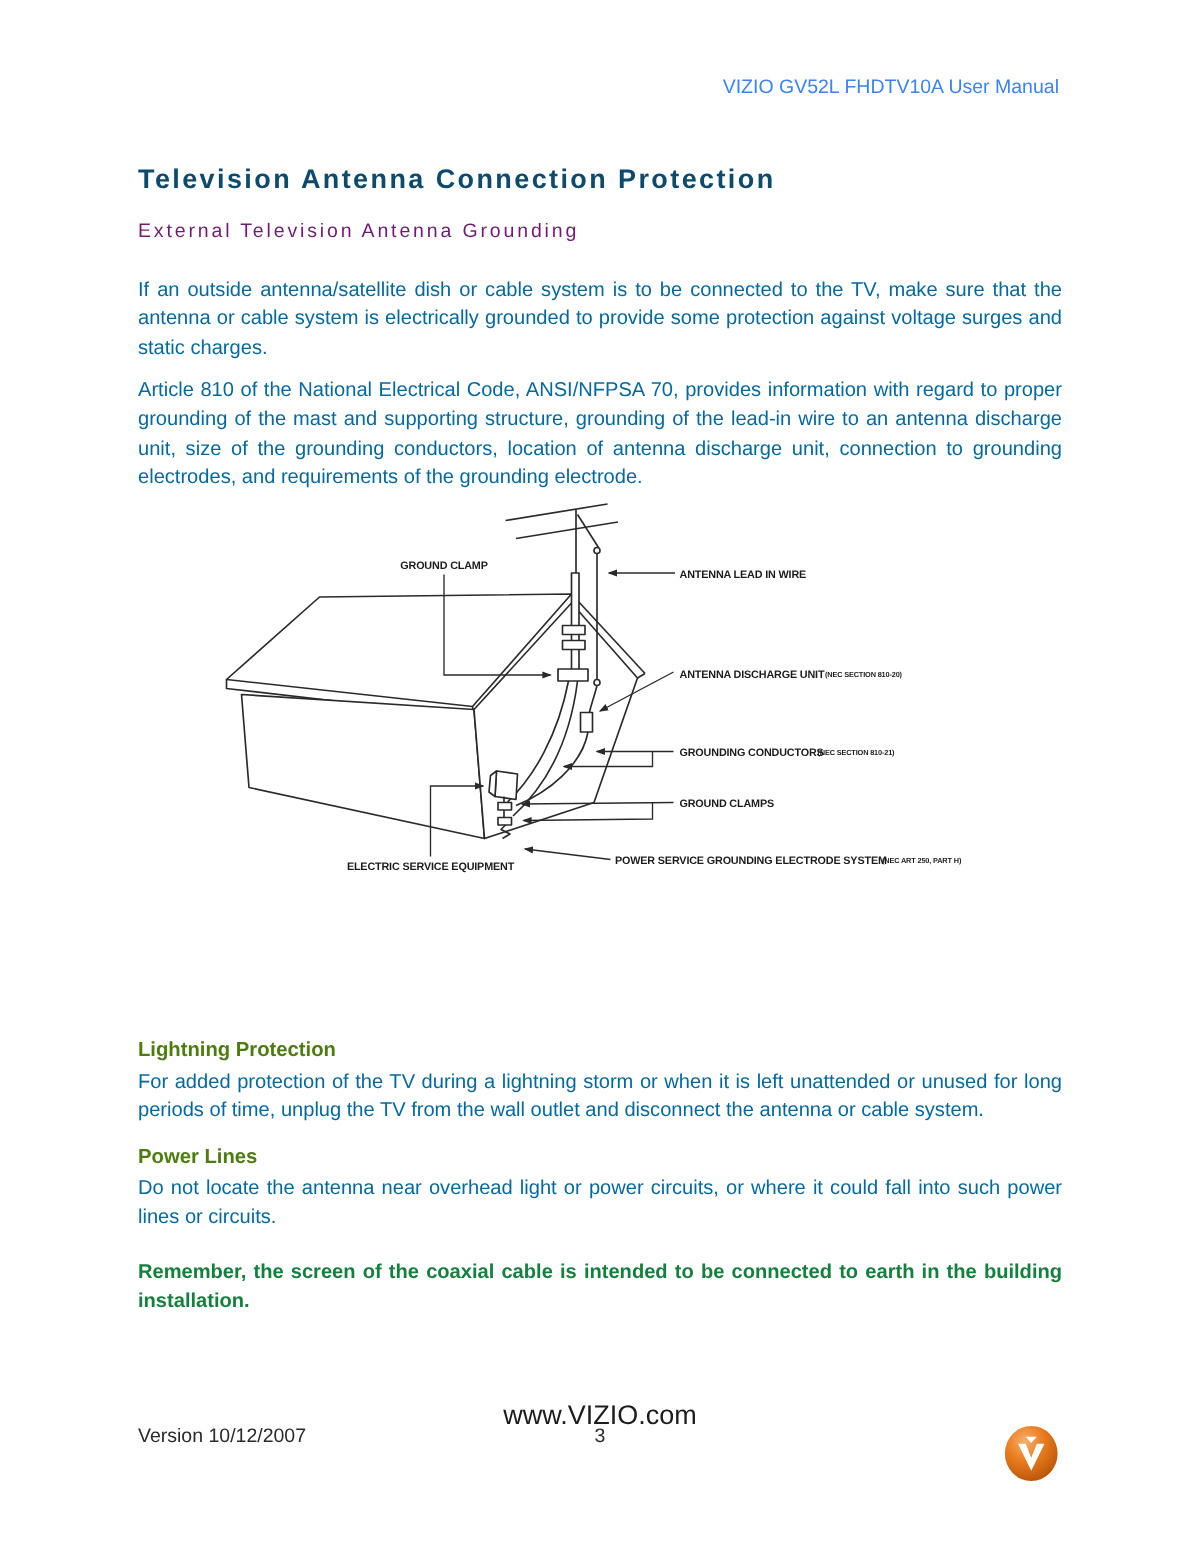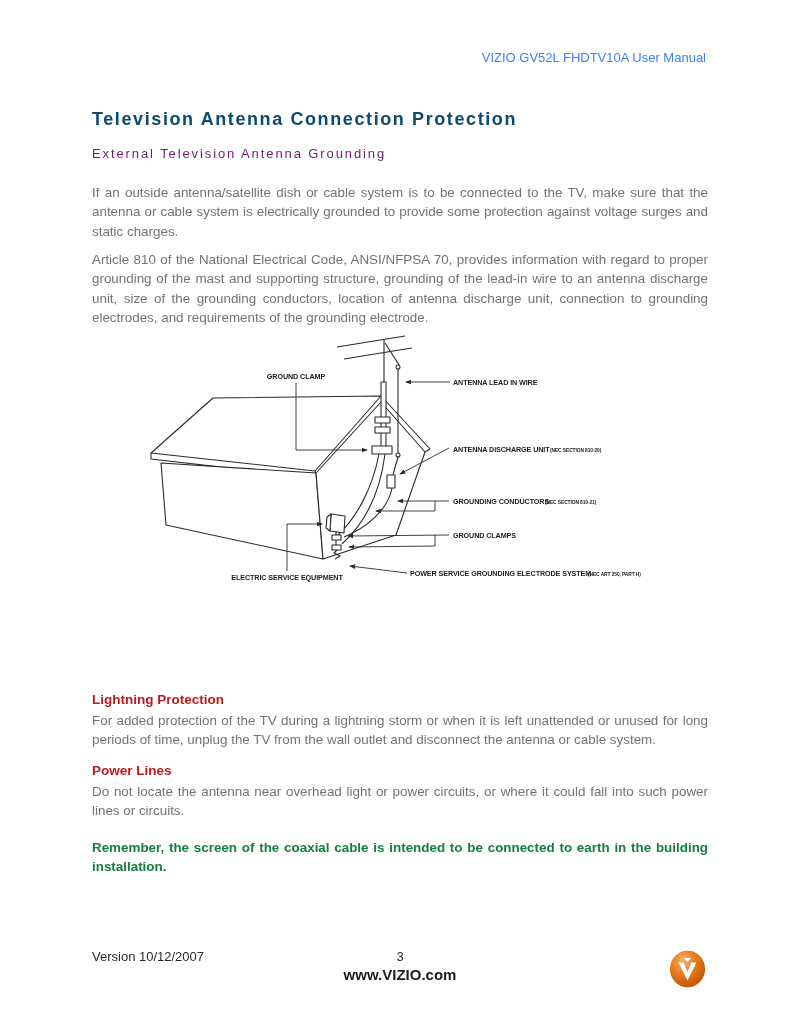--- a/index.html
+++ b/index.html
@@ -15,39 +15,39 @@
   .h1{
     top:109px;left:92px;font-size:18px;letter-spacing:1.6px;color:#0c4a6e;
     font-weight:700;
   }
   .h2{
     top:146px;left:92px;font-size:13px;letter-spacing:1.9px;color:#701a75;
     font-weight:500;
   }
   .para{
     left:92px;width:616px;font-size:13.4px;line-height:19.4px;
-    text-align:justify;color:#737373;
+    text-align:justify;color:#0369a1;
   }
   .p1{top:183px;}
   .p2{top:250px;}
   .sec-title{
-    left:92px;font-size:13.5px;font-weight:bold;color:#b91c1c;text-align:right;
+    left:92px;font-size:13.5px;font-weight:bold;color:#4d7c0f;text-align:right;
   }
   .st1{top:692px;}
   .sb1{top:711px;}
   .st2{top:763px;}
   .sb2{top:782px;}
   .note{
     top:838px;left:92px;width:616px;font-size:13.4px;line-height:19.4px;
     font-weight:bold;text-align:justify;color:#15803d;
   }
   .diagram{top:332px;left:148px;}
   .footer-version{top:949px;left:92px;font-size:13px;color:#2a2a2a;}
   .footer-page{top:949px;left:92px;width:616px;text-align:center;font-size:13px;color:#2a2a2a;}
-  .footer-site{top:966px;left:92px;width:616px;text-align:center;font-size:15px;font-weight:bold;color:#1c1c1c;}
+  .footer-site{top:933px;left:92px;width:616px;text-align:center;font-size:18px;font-weight:normal;color:#1c1c1c;}
   .logo{top:950px;left:669px;width:37px;height:38px;}
   svg text{font-family:"Liberation Sans", sans-serif;}
 </style>
 </head>
 <body>
 
 <div class="abs doc-header">VIZIO GV52L FHDTV10A User Manual</div>
 
 <div class="abs h1">Television Antenna Connection Protection</div>
 <div class="abs h2">External Television Antenna Grounding</div>

